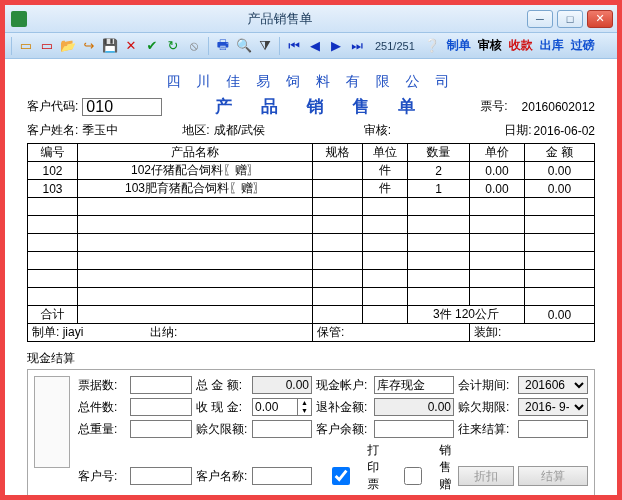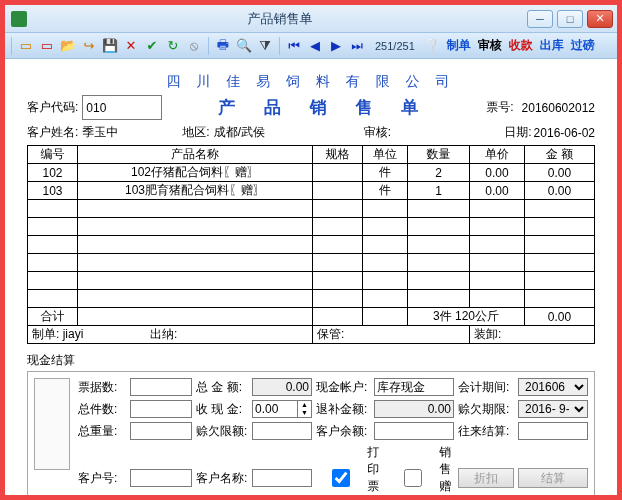--- a/index.html
+++ b/index.html
@@ -16,21 +16,21 @@
 .tbtn.sep { border-left: 1px solid #9ec3e6; width: 1px; margin: 0 2px; }
 .counter { font-size: 11px; color: #1b3a5a; padding: 0 6px; }
 .tag { font-size: 12px; padding: 0 2px; font-weight: bold; text-align: center; }
 .tag.blue { color: #1050d0; }
 .tag.red { color: #d01010; }
 .content { flex: 1; padding: 14px 22px 10px; overflow: hidden; }
 .company { text-align: center; color: #1f4fc2; font-size: 14px; letter-spacing: 6px; }
 .row { display: flex; align-items: center; margin-top: 4px; }
 .doc-title { flex: 1; text-align: center; color: #1f4fc2; font-size: 17px; letter-spacing: 12px; font-weight: bold; }
 .label { color: #000; }
-.inp { border: 1px solid #7a7a7a; height: 25px; padding: 0 3px; font-size: 12px; background: #fff; }
+.inp { border: 1px solid #7a7a7a; height: 18px; padding: 0 3px; font-size: 16px; background: #fff; }
 table.grid { width: 100%; border-collapse: collapse; margin-top: 4px; }
 table.grid th, table.grid td { border: 1px solid #000; height: 18px; font-size: 12px; text-align: center; padding: 0 2px; }
 table.grid th { font-weight: normal; }
 .footrow td { font-weight: normal; }
 .section-title { font-size: 12px; margin-top: 8px; margin-bottom: 2px; color: #000; }
 .cashbox { border: 1px solid #a8a8a8; padding: 6px; display: flex; gap: 8px; }
 .cashleft { width: 70px; height: 92px; border: 1px solid #a8a8a8; background: #fafafa; }
 .cashgrid { flex: 1; display: grid; grid-template-columns: 48px 62px 52px 60px 54px 80px 56px 70px; gap: 4px 4px; align-items: center; }
 .cashgrid .lbl { height: 18px; line-height: 18px; }
 .cashgrid input, .cashgrid select { height: 18px; border: 1px solid #7a7a7a; font-size: 12px; padding: 0 2px; width: 100%; }
@@ -87,21 +87,21 @@
     <span class="tag blue">过磅</span>
   </div>
 
   <div class="content">
     <div class="company">四 川 佳 易 饲 料 有 限 公 司</div>
     <div class="row">
       <span class="label">客户代码:</span>
       <input class="inp" style="width: 80px; margin-left: 4px;" value="010">
       <div class="doc-title">产 品 销 售 单</div>
       <span class="label">票号:</span>
-      <span style="margin-left:8px">20160602012</span>
+      <span style="margin-left:14px">20160602012</span>
     </div>
     <div class="row">
       <span class="label">客户姓名:</span>
       <span style="margin-left:4px;width:70px">季玉中</span>
       <span class="label" style="margin-left:30px">地区:</span>
       <span style="margin-left:4px;width:90px">成都/武侯</span>
       <span class="label" style="margin-left:60px">审核:</span>
       <span style="margin-left:4px;width:60px"></span>
       <span style="flex:1"></span>
       <span class="label">日期:</span>

